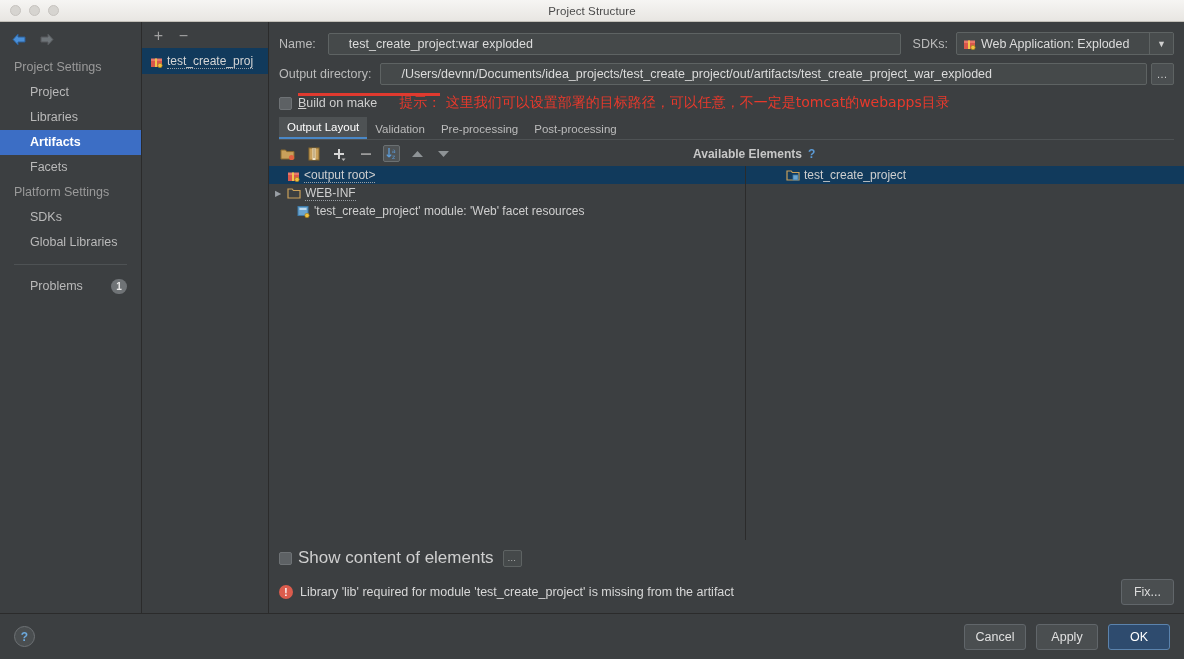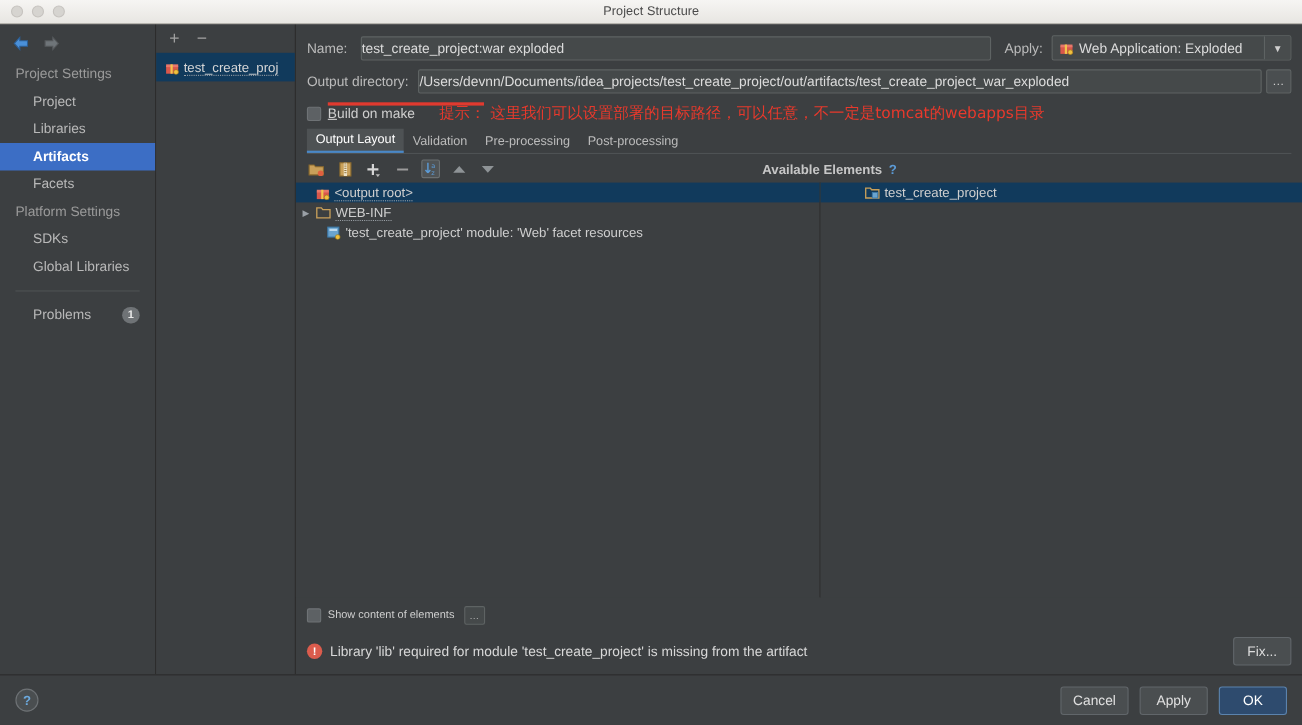--- a/index.html
+++ b/index.html
@@ -95,21 +95,21 @@
   }
   .form {
     padding: 10px 10px 0 10px;
   }
   .row { display: flex; align-items: center; margin-bottom: 8px; }
   .lab { font-size: 12.5px; color: #bbbbbb; white-space: nowrap; }
 
   .input {
     background: #45494a; border: 1px solid #5e6363; border-radius: 2px;
     height: 22px; display: flex; align-items: center;
-    padding: 0 0; font-size: 12.5px; color: #dcdcdc;
+    padding: 0 20px; font-size: 12.5px; color: #dcdcdc;
     overflow: hidden; white-space: nowrap;
   }
   .name-input { flex: 1; margin-left: 12px; margin-right: 12px; }
   .type-select {
     background: #45494a; border: 1px solid #5e6363; border-radius: 2px;
     height: 23px; width: 218px; display: flex; align-items: center;
     font-size: 12.5px; color: #dcdcdc; margin-left: 8px;
   }
   .type-select .val { flex: 1; display: flex; align-items: center;
                       gap: 5px; padding-left: 6px; overflow: hidden;
@@ -181,21 +181,21 @@
   .t-row { display: flex; align-items: center; gap: 4px;
            height: 18px; font-size: 12px; color: #cfcfcf;
            white-space: nowrap; padding-left: 4px; }
   .t-row.selected { background: #113a5c; }
   .t-row .dotted { border-bottom: 1px dotted #9aa0a6; }
   .tri { width: 10px; font-size: 8px; color: #9aa0a6; text-align: center; }
 
   
   .det-bottom { padding: 8px 10px 8px 10px; }
   .sc-row { display: flex; align-items: center; }
-  .sc-label { font-size: 10px; color: #cfcfcf; margin-right: 9px; }
+  .sc-label { font-size: 17px; color: #cfcfcf; margin-right: 9px; }
   .small-btn {
     width: 19px; height: 17px; background: #45494a;
     border: 1px solid #5e6363; border-radius: 2px;
     display: flex; align-items: center; justify-content: center;
     color: #b5b5b5; font-size: 9px; letter-spacing: 1px;
   }
   .err-row { display: flex; align-items: center; margin-top: 11px; }
   .err-ic {
     width: 14px; height: 14px; border-radius: 50%;
     background: #db5c4d; color: #ffffff; font-size: 10px;
@@ -291,21 +291,21 @@
       </div>
     </div>
 
     <div class="detail">
 
       <div class="form">
 
         <div class="row">
           <span class="lab">Name:</span>
           <div class="input name-input">test_create_project:war exploded</div>
-          <span class="lab">Apply:</span>
+          <span class="lab">SDKs:</span>
           <div class="type-select">
             <div class="val">
               <svg width="13" height="13" viewBox="0 0 13 13">
                 <rect x="1" y="5" width="11" height="7" fill="#d9574b"></rect>
                 <rect x="1" y="3.5" width="11" height="2.5" fill="#e8776a"></rect>
                 <rect x="5" y="3.5" width="2" height="8.5" fill="#f2c44d"></rect>
                 <circle cx="10" cy="10.5" r="2.2" fill="#f0c040" stroke="#9a7a18" stroke-width=".6"></circle>
               </svg>
               <span>Web Application: Exploded</span>
             </div>

